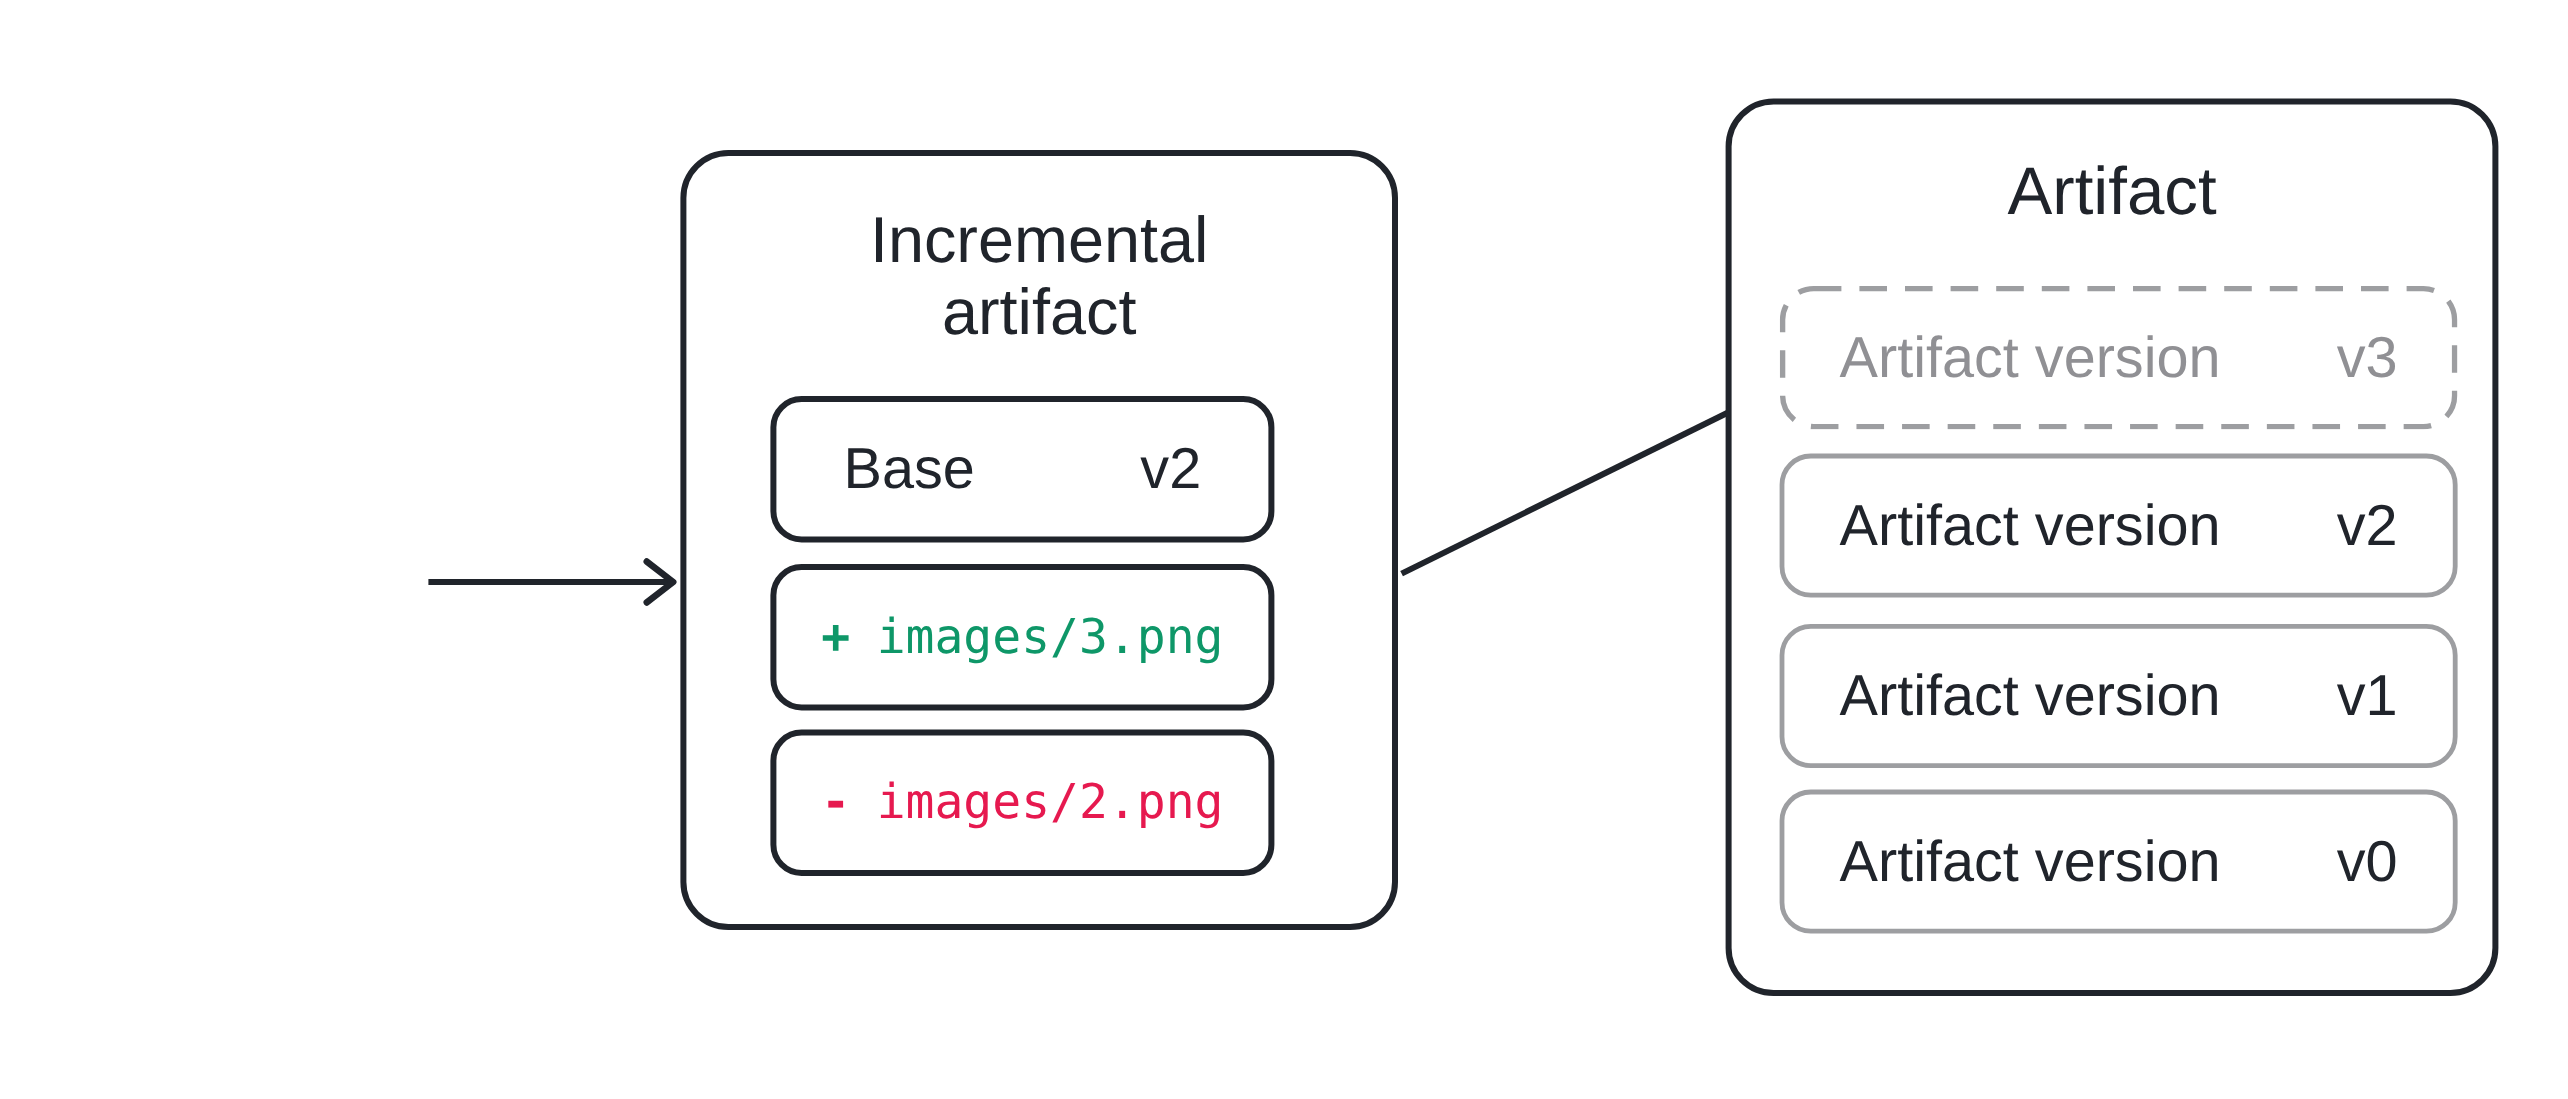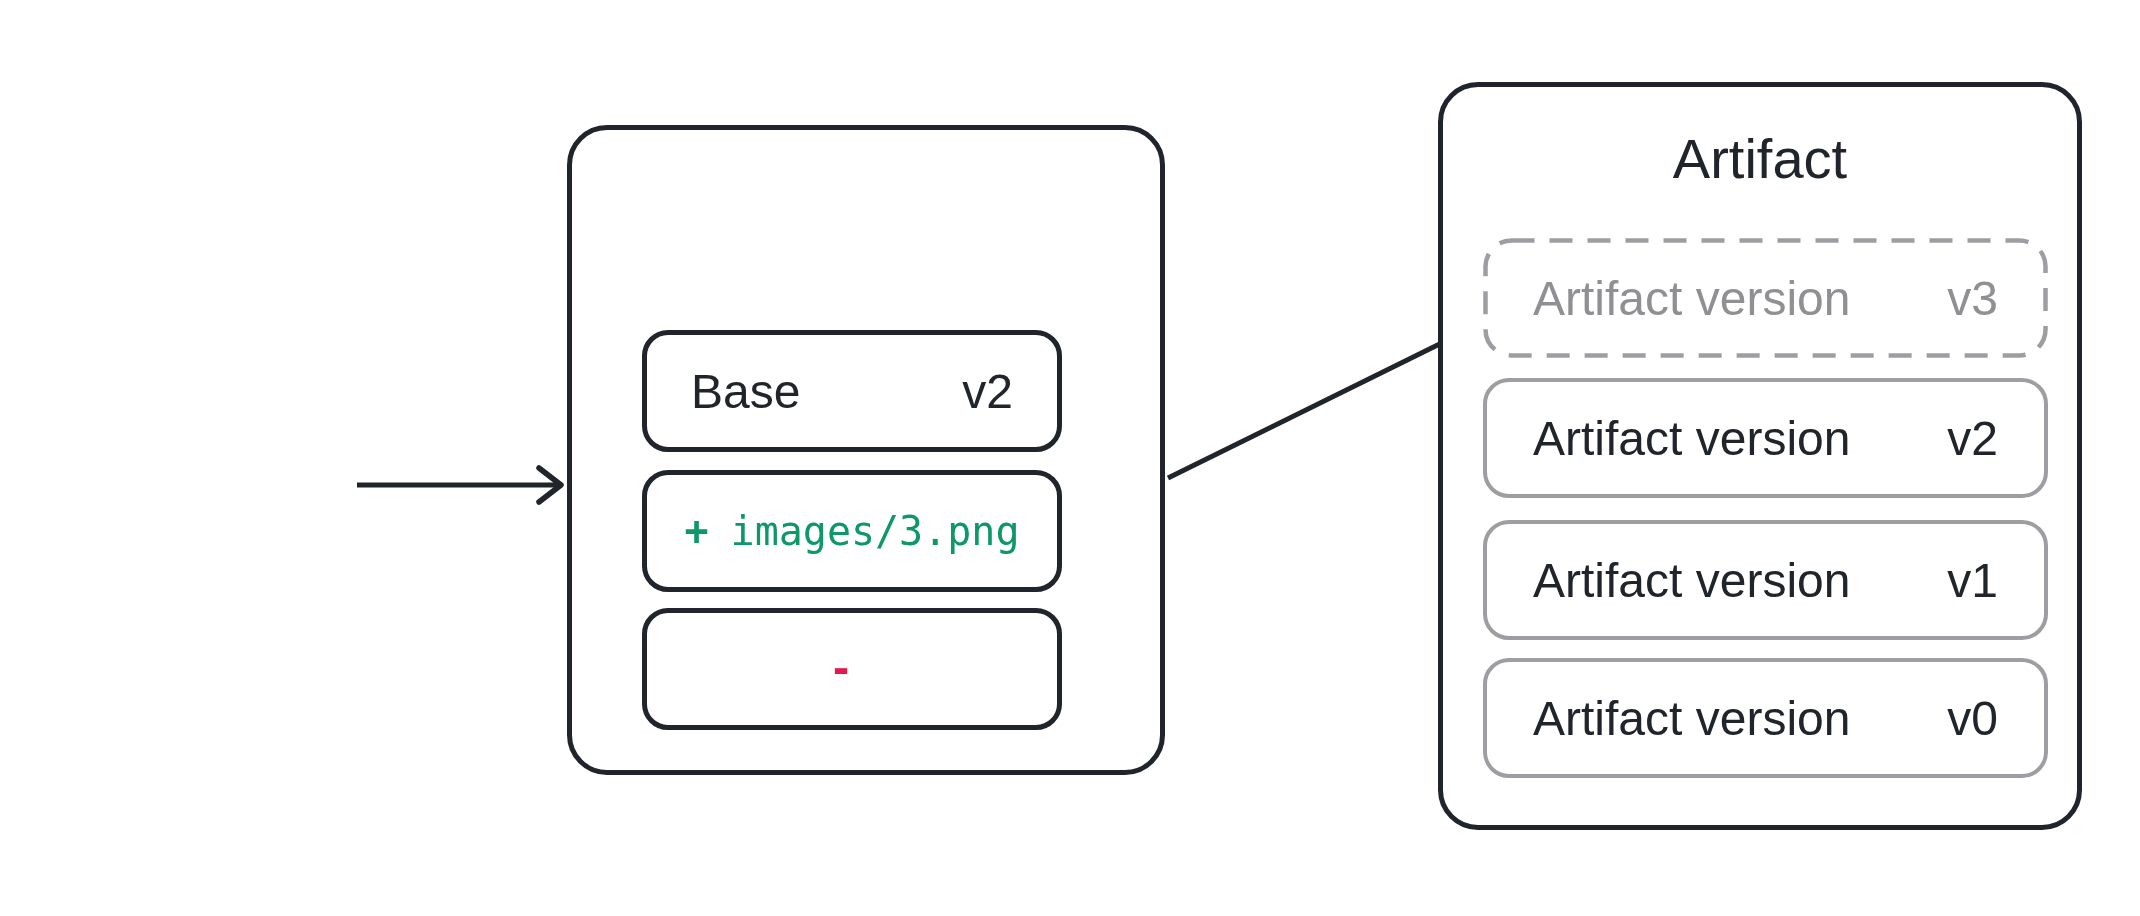--- a/index.html
+++ b/index.html
@@ -51,21 +51,21 @@
     left: 70px;
     width: 420px; height: 122px;
     border: 5px solid #20242b;
     border-radius: 26px;
     box-sizing: border-box;
     background: #ffffff;
     display: flex; align-items: center;
   }
   .inner-box.labeled {
     justify-content: space-between;
-    padding: 0 44px;
+    padding: 0 56px;
     font-size: 48px;
   }
   .inner-box.base { top: 200px; }
   .inner-box.diff {
     justify-content: center;
     font-family: "DejaVu Sans Mono", monospace;
     font-size: 40px;
   }
   .inner-box.add { top: 340px; }
   .inner-box.del { top: 478px; }
@@ -117,33 +117,38 @@
       <marker id="ah" markerUnits="userSpaceOnUse" markerWidth="60" markerHeight="48" viewBox="-30 -24 60 48" refX="-1" refY="0" orient="auto">
         <path d="M -22 -17 L 0 0 L -22 17" fill="none" stroke="#20242b" stroke-width="5.5" stroke-linecap="round" stroke-linejoin="round"></path>
       </marker>
     </defs>
     <line x1="357" y1="485" x2="560" y2="485" stroke="#20242b" stroke-width="5" marker-end="url(#ah)"></line>
     <line x1="1168" y1="478" x2="1468" y2="330" stroke="#20242b" stroke-width="5" marker-end="url(#ah)"></line>
   </svg>
 
 
   <div class="node incremental">
+    <div class="node-title">
+      <div>Incremental</div>
+      <div>artifact</div>
+    </div>
 
     <div class="inner-box labeled base">
       <span>Base</span>
       <span>v2</span>
     </div>
 
     <div class="inner-box diff add" style="color: rgb(14, 151, 104);">
       <span class="sign">+</span>
       <span>images/3.png</span>
     </div>
 
     <div class="inner-box diff del" style="color: rgb(230, 25, 79);">
       <span class="sign">-</span>
+      <span>images/2.png</span>
     </div>
   </div>
 
   <div class="node artifact">
     <div class="node-title">Artifact</div>
 
     <div class="vrow dashed v3">
       <svg class="dash-border" viewBox="0 0 565 120" xmlns="http://www.w3.org/2000/svg">
         <rect x="2.5" y="2.5" width="560" height="115" rx="26" ry="26" fill="none" stroke="#9d9ea1" stroke-width="4.5" stroke-dasharray="23 15"></rect>
       </svg>

